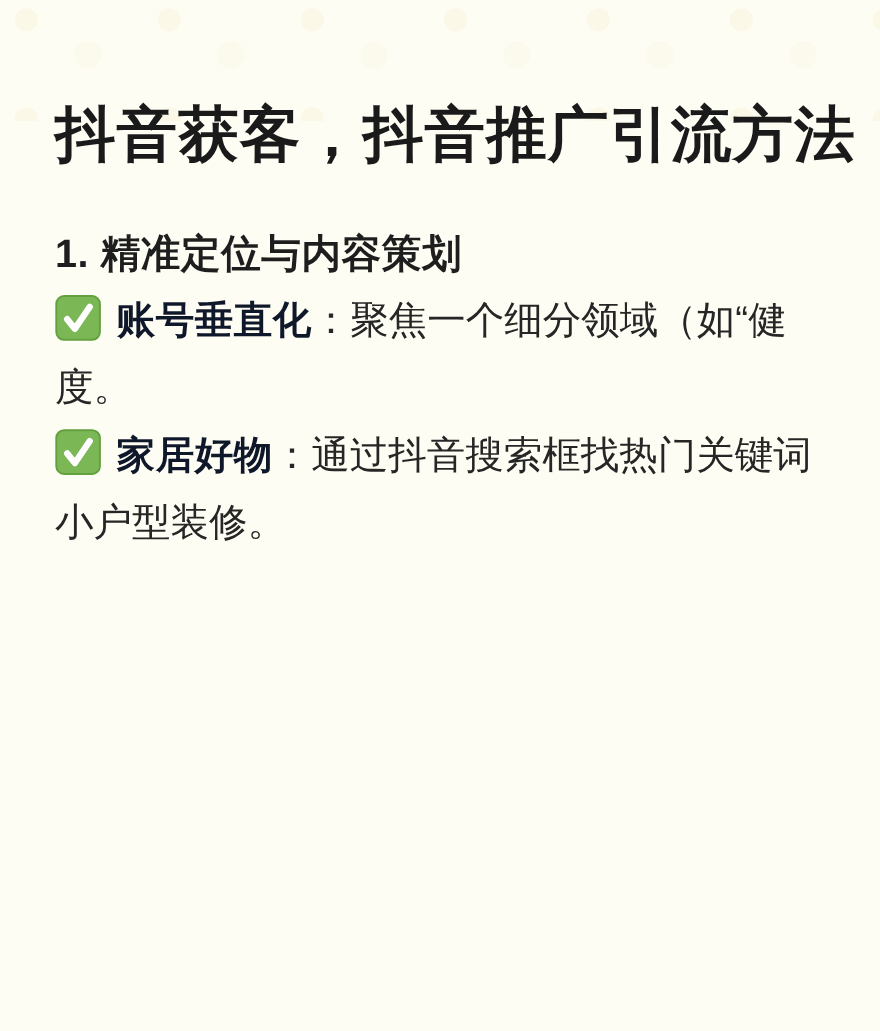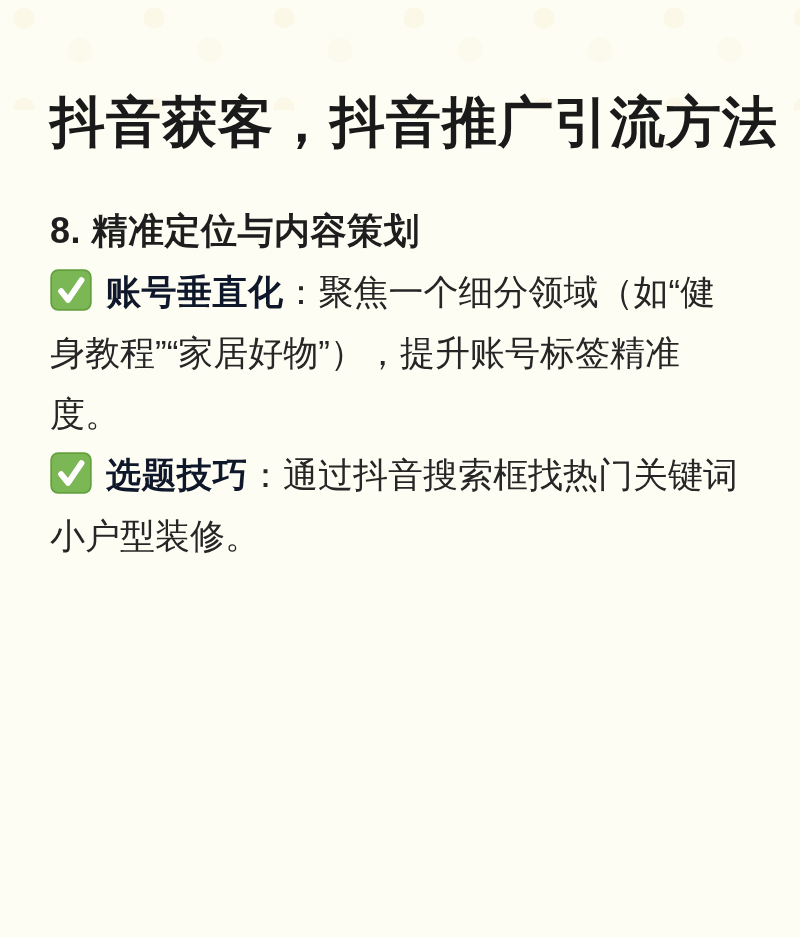--- a/index.html
+++ b/index.html
@@ -94,39 +94,38 @@
 <div class="page">
   <div class="top-pattern"></div>
 
   <div class="content">
 
     <div class="title">抖音获客，抖音推广引流方法</div>
 
     <div class="text-col">
 
 
-      <div class="t-line section-heading">8. 精准定位与内容策划</div>
+      <div class="t-line section-heading">1. 精准定位与内容策划</div>
 
       <div class="bullet">
         <div class="t-line">
           <svg class="check-icon" viewBox="0 0 36 36" aria-hidden="true">
             <rect x="1" y="1" width="34" height="34" rx="6" stroke-width="1.5" fill="#7CB755" stroke="#63A140"></rect>
             <path d="M9.5 19 L15.5 26.5 L27 9.5" stroke-width="5" fill="none" stroke-linecap="round" stroke-linejoin="round" stroke="#FFFFFF"></path>
           </svg><span class="bullet-label">账号垂直化</span><span class="bullet-separator">：</span><span>聚焦一个细分领域（如“健</span>
         </div>
-        <div class="t-line">身教程”“家居好物”），提升账号标签精准</div>
         <div class="t-line">度。</div>
       </div>
 
       <div class="bullet">
         <div class="t-line">
           <svg class="check-icon" viewBox="0 0 36 36" aria-hidden="true">
             <rect x="1" y="1" width="34" height="34" rx="6" stroke-width="1.5" fill="#7CB755" stroke="#63A140"></rect>
             <path d="M9.5 19 L15.5 26.5 L27 9.5" stroke-width="5" fill="none" stroke-linecap="round" stroke-linejoin="round" stroke="#FFFFFF"></path>
-          </svg><span class="bullet-label">选题技巧</span><span class="bullet-separator">：</span><span>通过抖音搜索框找热门关键词</span>
+          </svg><span class="bullet-label">家居好物</span><span class="bullet-separator">：</span><span>通过抖音搜索框找热门关键词</span>
         </div>
         <div class="t-line">小户型装修。</div>
       </div>
 
 
     </div>
   </div>
 </div>
 
 </body></html>

